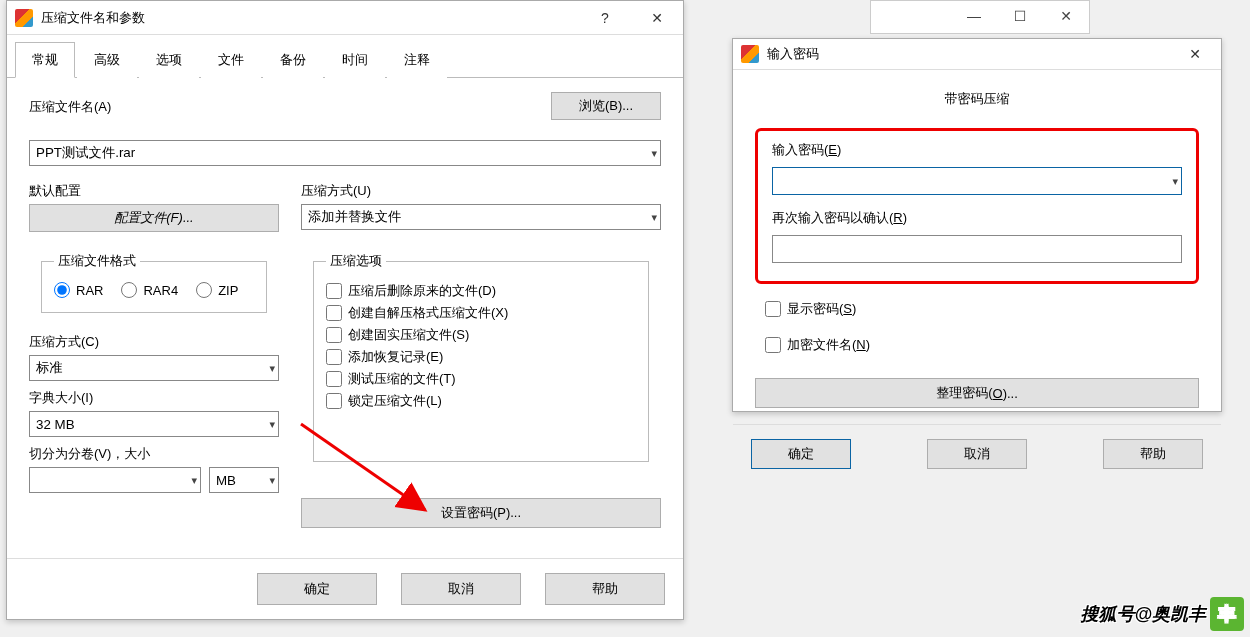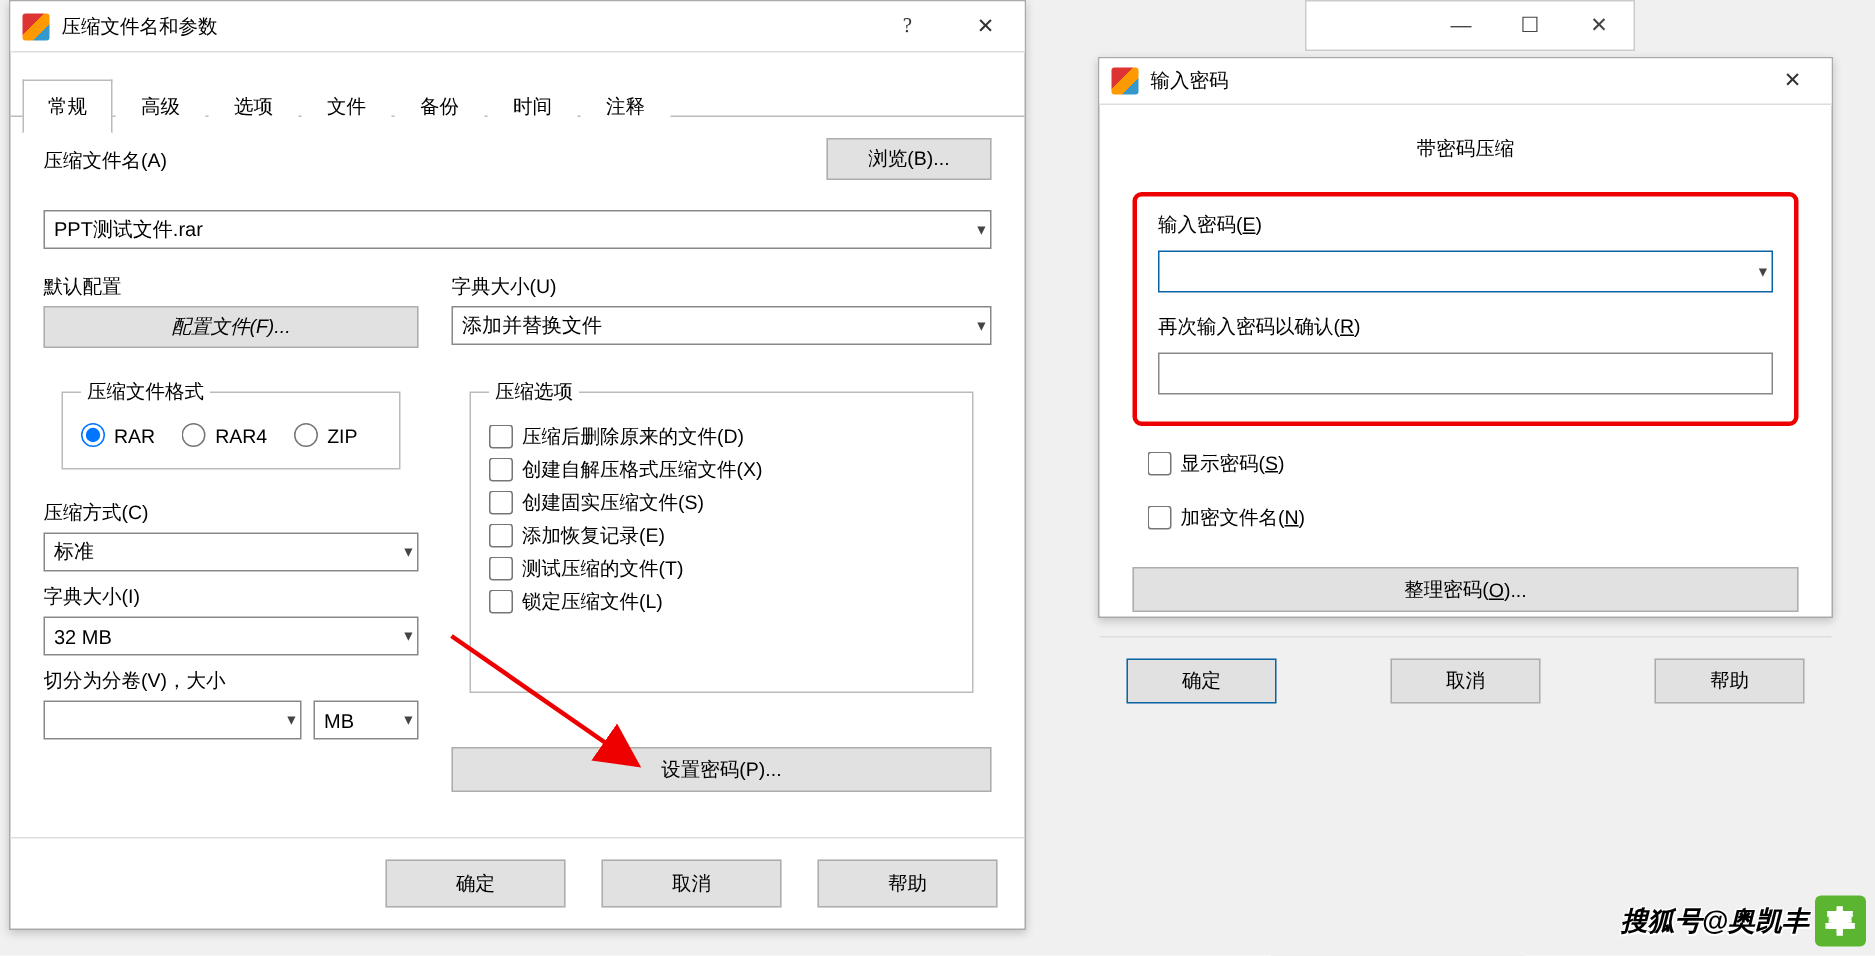--- a/index.html
+++ b/index.html
@@ -23,21 +23,20 @@
     flex-direction: column;
   }
   .titlebar {
     height: 34px;
     display: flex;
     align-items: center;
     padding: 0 4px 0 8px;
     gap: 8px;
     background: #fff;
     border-bottom: 1px solid #ddd;
-    font-family: Liberation Serif, serif;
   }
   .titlebar .title { flex: 1; font-size: 13px; }
   .titlebar .winbtn {
     width: 44px; height: 30px;
     display: flex; align-items: center; justify-content: center;
     font-size: 14px; color: #333;
     cursor: pointer;
   }
   .app-icon {
     width: 18px; height: 18px;
@@ -52,21 +51,21 @@
     padding: 0 8px;
     margin-top: 6px;
     gap: 2px;
   }
   .tab {
     padding: 8px 16px;
     border: 1px solid transparent;
     border-bottom: none;
     cursor: pointer;
     position: relative;
-    top: 12px;
+    top: 1px;
     background: #fff;
   }
   .tab.active {
     border-color: #bbb;
     border-bottom: 1px solid #fff;
   }
   .pane {
     padding: 14px 22px 10px 22px;
     flex: 1;
     position: relative;
@@ -202,21 +201,21 @@
       <input class="textbox" type="text" value="PPT测试文件.rar" style="">
       <span class="chev">▾</span>
     </div>
 
     <div style="display:flex; gap:22px; margin-top:16px;">
       <div style="width:250px;">
         <span class="lbl">默认配置</span>
         <div class="btn" style="width:100%;height:28px;display:flex;align-items:center;justify-content:center;font-style:italic;">配置文件(F)...</div>
       </div>
       <div style="flex:1;">
-        <span class="lbl">字典大小(U)</span>
+        <span class="lbl">压缩方式(U)</span>
         <div class="combo-wrap">
           <input class="textbox" readonly="" value="添加并替换文件" style="">
           <span class="chev">▾</span>
         </div>
       </div>
     </div>
 
     <div class="main-cols">
       <div class="leftcol">
         <fieldset>

